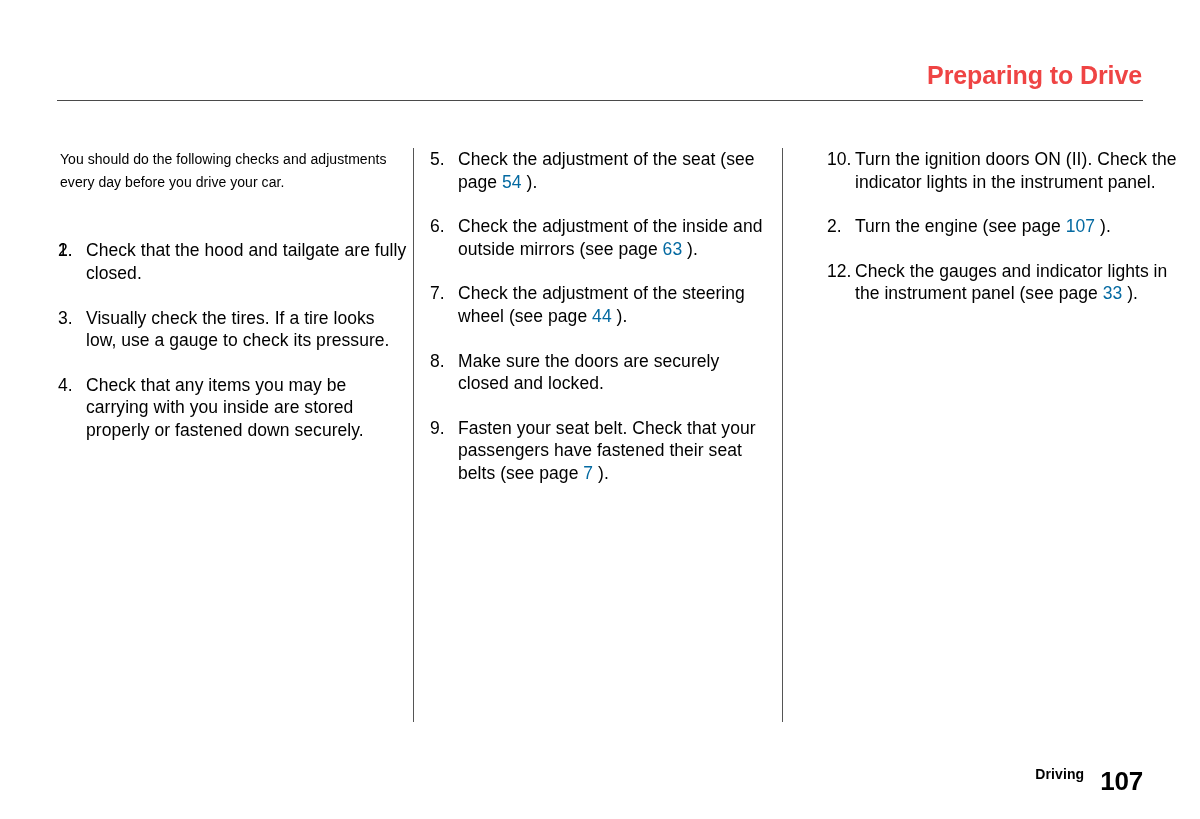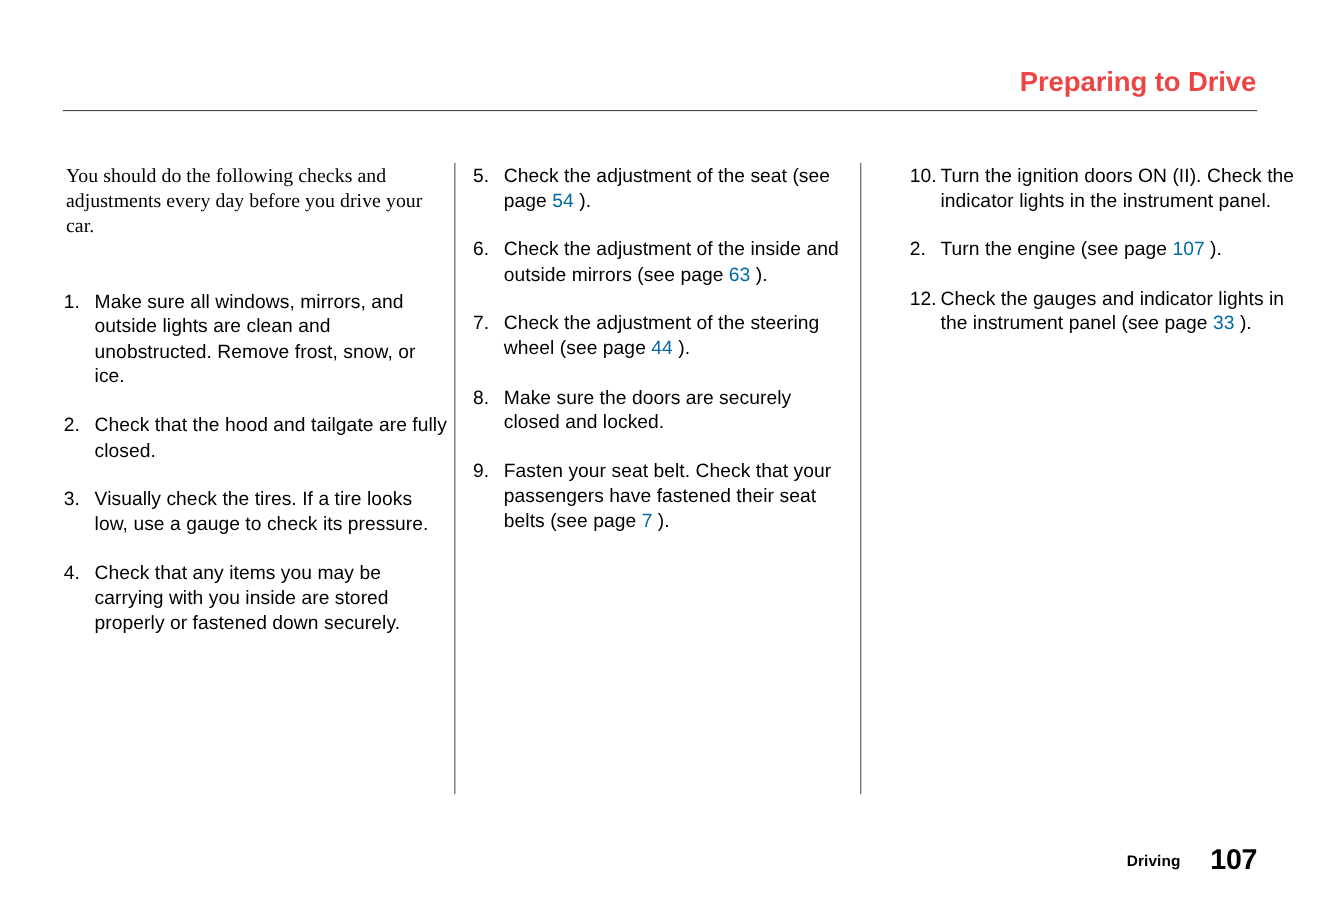--- a/index.html
+++ b/index.html
@@ -61,25 +61,24 @@
     top: 0px;
     width: 1px;
     height: 574px;
     background: #555555;
   }
   .divider-1 { left: 413px; }
   .divider-2 { left: 782px; }
 
   
   .intro {
-    font-size: 18px;
+    font-size: 14px;
     line-height: 23.2px;
     letter-spacing: 0.05px;
     margin: 0 0 0 2px;
-    font-family: Liberation Serif, serif;
   }
 
   ol.checklist {
     list-style: none;
     margin: 0;
     padding: 0;
   }
   ol.checklist li {
     position: relative;
     font-size: 17.5px;
@@ -104,22 +103,22 @@
   .pagenum {
     color: #0369a1;
   }
 
   
   .page-footer {
     position: absolute;
     right: 57px;
     bottom: 22px;
     display: flex;
-    align-items: center;
-    gap: 27px;
+    align-items: flex-start;
+    gap: 16px;
   }
   .footer-section {
     font-size: 14px;
     font-weight: bold;
     letter-spacing: 0.1px;
   }
   .footer-pageno {
     font-size: 26px;
     font-weight: bold;
     letter-spacing: -0.2px;
@@ -135,21 +134,21 @@
 
 <div class="columns">
 
   <div class="divider divider-1"></div>
   <div class="divider divider-2"></div>
 
   <div class="col col-1">
     <p class="intro">You should do the following checks and adjustments every day before you drive your car.</p>
     <ol class="checklist">
       <li>
-        <span class="num">1.</span><span>Make sure all windows, mirrors, and outside lights are clean and unobstructed. Remove frost, snow, or ice.</span>
+        <span class="num">1.</span>
       </li>
       <li>
         <span class="num">2.</span><span>Check that the hood and tailgate are fully closed.</span>
       </li>
       <li>
         <span class="num">3.</span><span>Visually check the tires. If a tire looks low, use a gauge to check its pressure.</span>
       </li>
       <li>
         <span class="num">4.</span><span>Check that any items you may be carrying with you inside are stored properly or fastened down securely.</span>
       </li>

